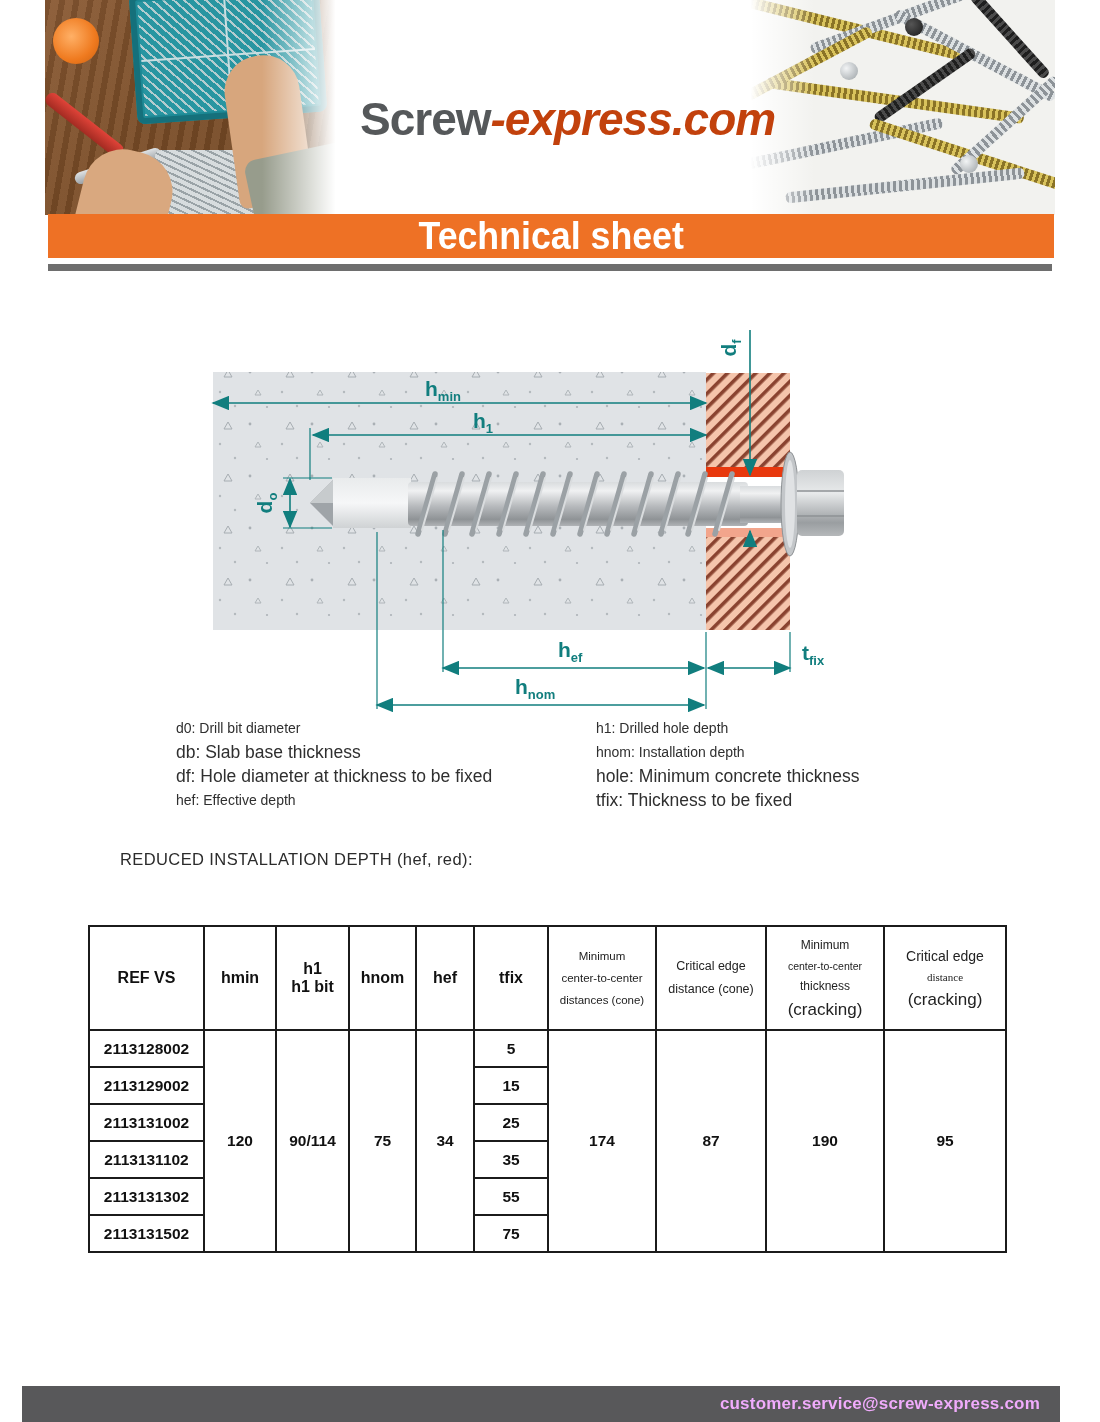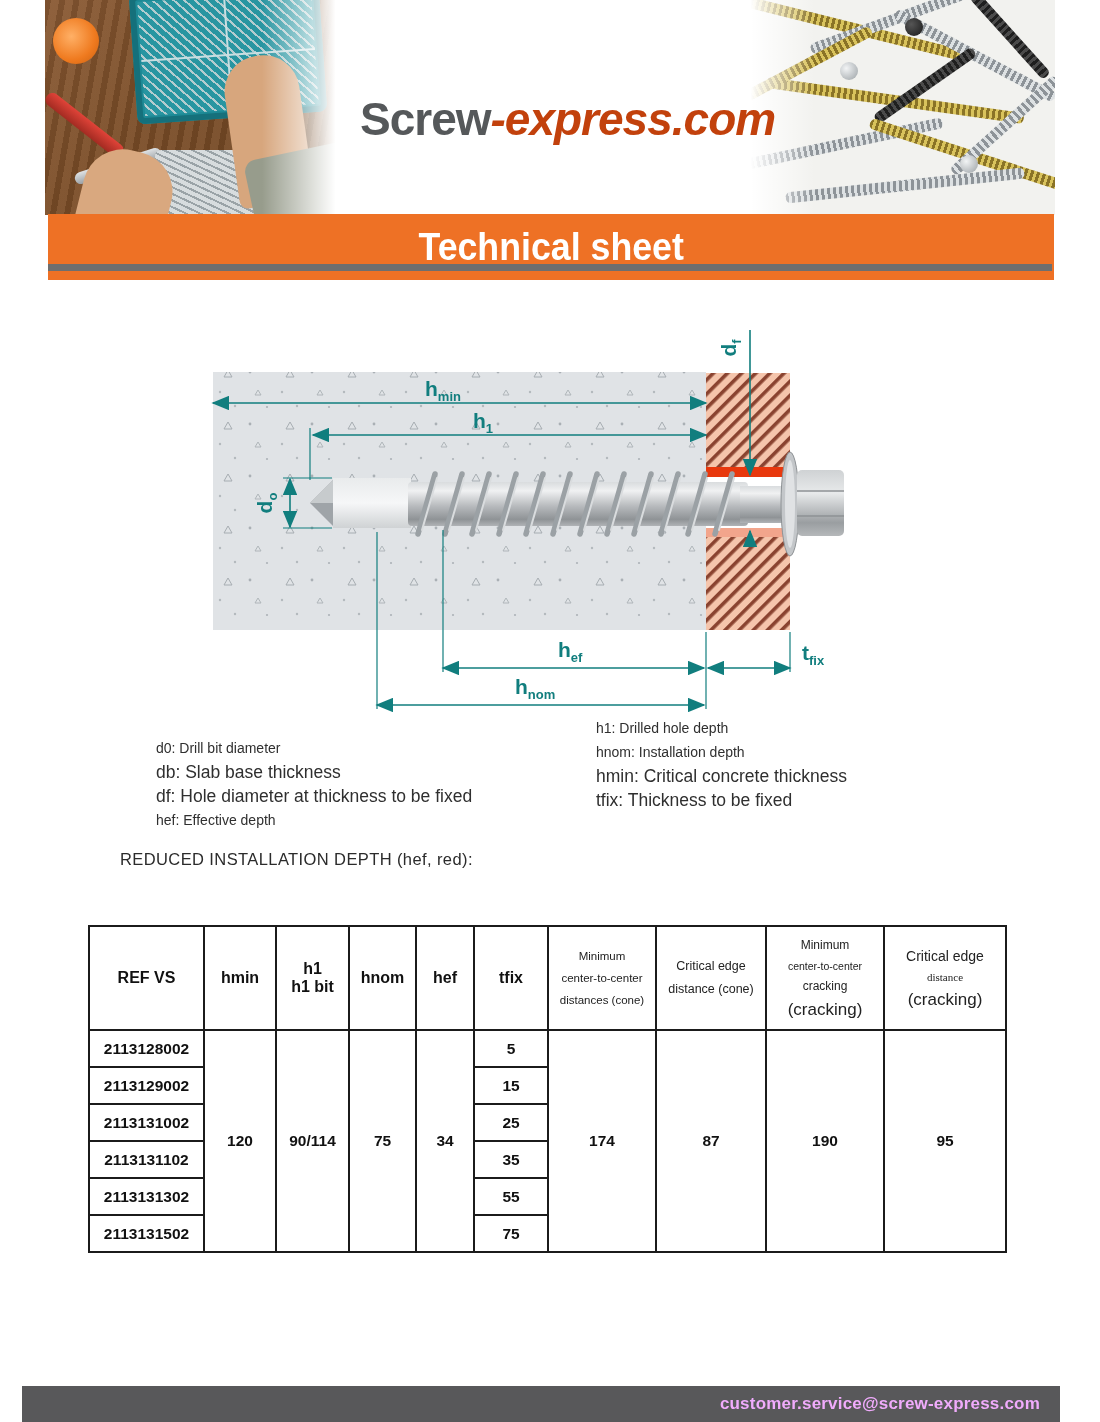--- a/index.html
+++ b/index.html
@@ -32,32 +32,32 @@
   .brass{background:repeating-linear-gradient(90deg,#8a7326 0 3px,#d9c35c 3px 6px);}
   .darks{background:repeating-linear-gradient(90deg,#1f1f1f 0 3px,#4a4a4a 3px 6px);}
   .phead{position:absolute;width:18px;height:18px;border-radius:50%;background:radial-gradient(circle at 35% 35%,#f2f4f5,#9aa0a4);}
   .fadeL{position:absolute;left:0;top:0;width:70px;height:100%;background:linear-gradient(to left,rgba(255,255,255,0),#fff 92%);}
   
   .logo{position:absolute;left:352px;top:58px;width:400px;height:122px;display:flex;align-items:center;gap:8px;}
   .logo-text{font-size:46px;font-weight:700;letter-spacing:-1px;white-space:nowrap;}
   .lg-dark{color:#55585a;}
   .lg-orange{color:#c2410c;font-style:italic;}
   
-  .banner{position:absolute;left:48px;top:214px;width:1006px;height:66px;background:#ee7125;
+  .banner{position:absolute;left:48px;top:214px;width:1006px;height:44px;background:#ee7125;
     display:flex;align-items:center;justify-content:center;}
   .banner-title{color:#fff;font-size:38px;font-weight:700;letter-spacing:0px;transform:scaleX(.94);}
   .banner-underline{position:absolute;left:48px;top:264px;width:1004px;height:7px;background:#6e6e6e;}
   
   .diagram{position:absolute;left:180px;top:310px;width:720px;height:420px;}
   .dimtext{fill:#117e7e;font-family:"Liberation Sans",sans-serif;font-size:21px;font-weight:600;}
   .dimtext .sub{font-size:13px;font-weight:600;}
   
   .legend{position:absolute;left:0;top:716px;width:1100px;height:104px;color:#2f2f2f;}
   .legcol{position:absolute;top:0;}
-  .legL{left:156px;margin-top:20px;} .legR{left:596px;}
+  .legL{left:176px;} .legR{left:596px;}
   .legitem{display:block;}
   .leg-sm{font-size:14px;line-height:24px;}
   .leg-lg{font-size:17.5px;line-height:24px;}
   
   .section-title{position:absolute;left:120px;top:850px;font-size:16.5px;font-weight:400;color:#2b2b2b;letter-spacing:.4px;}
   
   table.spec{position:absolute;left:88px;top:925px;border-collapse:collapse;table-layout:fixed;background:#fff;}
   table.spec td,table.spec th{border:2px solid #1b1b1b;text-align:center;vertical-align:middle;padding:0;color:#111;}
   th.hmain{font-size:16px;font-weight:700;}
   th.hsmall div{font-weight:400;color:#222;}
@@ -246,21 +246,21 @@
 <div class="legend">
   <div class="legcol legL">
     <span class="legitem leg-sm">d0: Drill bit diameter</span>
     <span class="legitem leg-lg">db: Slab base thickness</span>
     <span class="legitem leg-lg">df: Hole diameter at thickness to be fixed</span>
     <span class="legitem leg-sm">hef: Effective depth</span>
   </div>
   <div class="legcol legR">
     <span class="legitem leg-sm">h1: Drilled hole depth</span>
     <span class="legitem leg-sm">hnom: Installation depth</span>
-    <span class="legitem leg-lg">hmin: Critical concrete thickness</span>
+    <span class="legitem leg-lg">hole: Minimum concrete thickness</span>
     <span class="legitem leg-lg">tfix: Thickness to be fixed</span>
   </div>
 </div>
 
 <div class="section-title">REDUCED INSTALLATION DEPTH (hef, red):</div>
 
 <table class="spec">
   <colgroup>
     <col style="width:115px">
       <col style="width:72px">
@@ -289,21 +289,21 @@
       <div class="ln115">center-to-center</div>
       <div class="ln115">distances (cone)</div>
     </th>
     <th class="hsmall">
       <div class="ln125">Critical edge</div>
       <div class="ln125">distance (cone)</div>
     </th>
     <th class="hsmall">
       <div class="ln12">Minimum</div>
       <div class="ln105">center-to-center</div>
-      <div class="ln12">cracking</div>
+      <div class="ln12">thickness</div>
       <div class="lncrack">(cracking)</div>
     </th>
     <th class="hsmall">
       <div class="ln14">Critical edge</div>
       <div class="ln11">distance</div>
       <div class="lncrack">(cracking)</div>
     </th>
   </tr>
   <tr class="body">
     <td class="val">2113128002</td>

